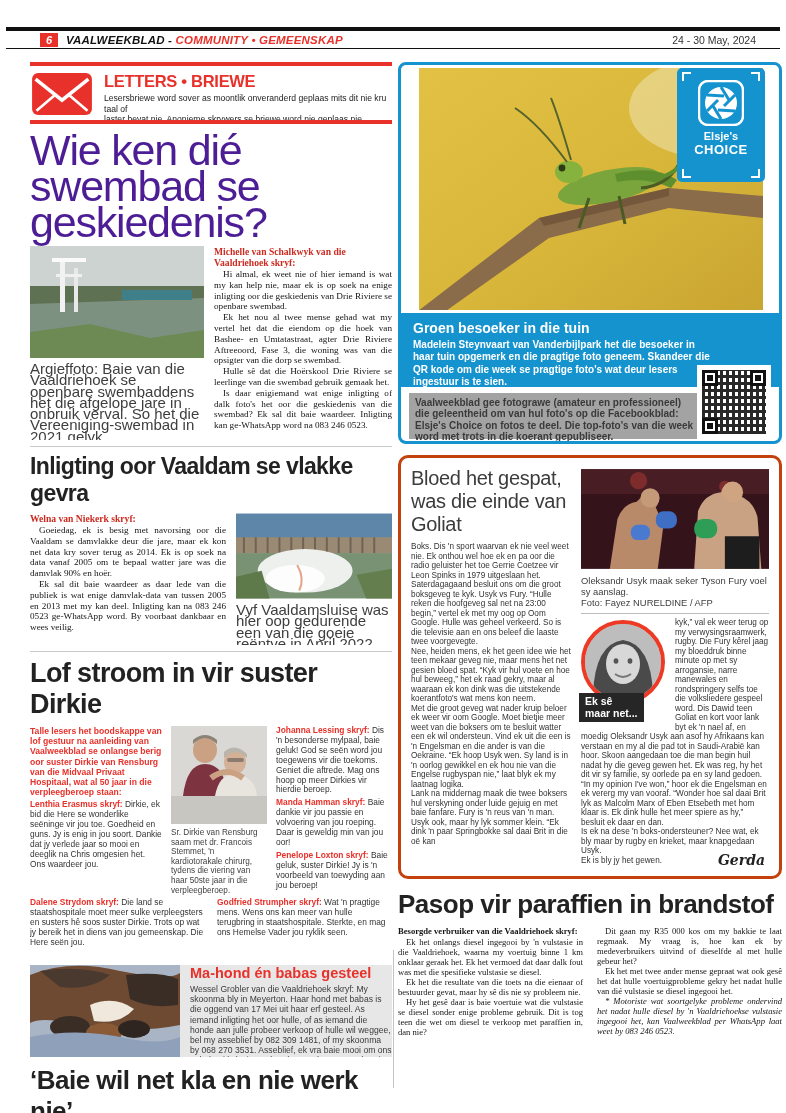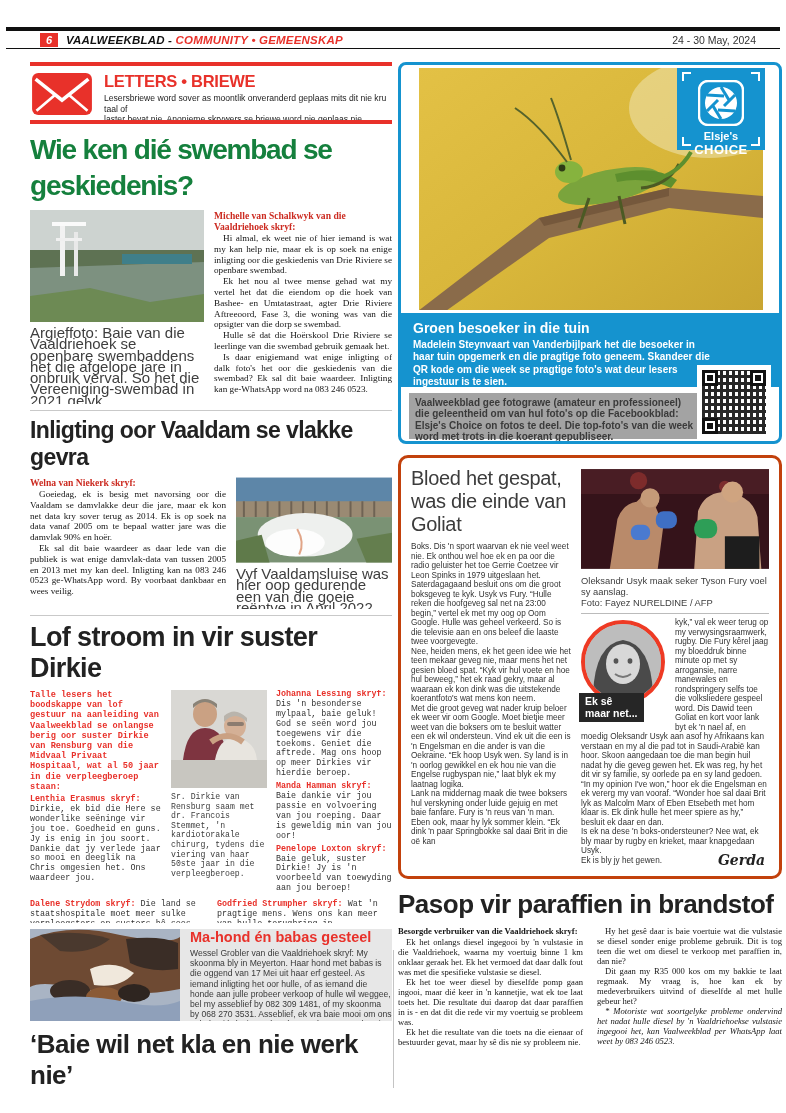--- a/index.html
+++ b/index.html
@@ -18,21 +18,21 @@
   .leftcol  { position:absolute; left:30px; top:62px; width:362px; height:1030px; }
   .rightcol { position:absolute; left:398px; top:62px; width:384px; height:1030px; }
 
   
   .letters { border-top:4px solid #e8312a; border-bottom:4px solid #e8312a; padding:6px 0 6px 0; display:flex; gap:10px; height:62px; overflow:hidden; }
   .env { width:64px; height:44px; flex:none; }
   .letters-title { color:#e8312a; font-weight:bold; font-size:16.5px; letter-spacing:-.3px; margin-bottom:2px; }
   .letters-line { font-size:8.6px; line-height:10.6px; color:#222; }
 
   
-  .hl-xl { font-size:28px; line-height:36px; font-weight:bold; letter-spacing:-1.2px; color:#15803d; margin:8px 0 6px 0; }
+  .hl-xl { font-size:43px; line-height:36px; font-weight:normal; letter-spacing:-1.2px; color:#4c1d95; margin:8px 0 6px 0; }
   .hl-l  { font-size:23px; font-weight:bold; letter-spacing:-.6px; color:#222; margin:4px 0 6px 0; }
   .hl-lof{ font-size:27px; font-weight:bold; letter-spacing:-.6px; color:#222; margin:6px 0 6px 0; }
 
   .rule { border-top:1px solid #c9c9c9; margin:6px 0; }
 
   
   .serifbody p { font-family:"Liberation Serif",serif; font-size:9.2px; line-height:10.8px; text-align:justify; color:#151515; }
   .serifbody p.ind { text-indent:9px; }
   .byline-red { font-family:"Liberation Serif",serif; font-weight:bold; color:#cc2b21; font-size:9.6px; line-height:11px; margin-bottom:1px; }
 
@@ -42,21 +42,21 @@
   .photo-frame { width:100%; display:block; }
   .caption { font-size:15px; line-height:11.3px; color:#3e3e3e; margin-top:5px; }
   .swem-text { flex:1; }
 
   
   .dam-row { display:flex; gap:10px; height:132px; overflow:hidden; }
   .dam-text { width:196px; flex:none; }
   .dam-right { flex:1; }
 
   
-  .dirkie { height:233px; overflow:hidden;font-family:Liberation Mono, monospace; }
+  .dirkie { height:233px; overflow:hidden; }
   .dk-cols { display:flex; gap:9px; }
   .dk-c1 { width:132px; flex:none; }
   .dk-c2 { width:96px; flex:none; }
   .dk-c3 { flex:1; }
   .dk-intro { color:#e8312a; font-weight:bold; font-size:8.6px; line-height:10.2px; margin-bottom:3px; }
   .dl { font-size:8.4px; line-height:9.9px; color:#333; margin-bottom:3px; }
   .dl b { color:#e8312a; }
   .dk-cap { font-size:8.2px; line-height:9.6px; color:#3e3e3e; margin-top:4px; }
   .dk-bottom { display:flex; gap:12px; margin-top:3px; }
   .dk-bottom .dl { flex:1; }
@@ -66,21 +66,21 @@
   .mh-photo { width:150px; flex:none; }
   .mh-title { color:#e8312a; font-weight:bold; font-size:14.5px; margin-bottom:3px; }
   .mh-text { font-size:8.6px; line-height:10.2px; color:#3a3a3a; }
 
   
   .kla-head { font-size:26px; font-weight:bold; letter-spacing:-.5px; color:#222; margin:8px 0 6px 0; }
 
   
   .elsje-box { border:3px solid #1593cf; border-radius:8px; height:382px; position:relative; overflow:hidden; background:#fff; }
   .gh-photo { position:absolute; left:18px; right:18px; top:3px; height:242px; }
-  .elsje-badge { position:absolute; top:3px; right:14px; width:88px; height:82px; background:#1593cf; border-radius:0; color:#fff; text-align:center; font-weight:bold; z-index:3; }
+  .elsje-badge { position:absolute; top:3px; right:14px; width:88px; height:114px; background:#1593cf; border-radius:5px; color:#fff; text-align:center; font-weight:bold; z-index:3; }
   .elsje-badge .ap { margin:12px auto 4px auto; display:block; }
   .eb-1 { font-size:11px; display:block; }
   .eb-2 { font-size:13px; display:block; letter-spacing:.5px; }
   .corner { position:absolute; width:9px; height:9px; border:2px solid #fff; }
   .c-tl { top:4px; left:5px;  border-right:none; border-bottom:none; }
   .c-tr { top:4px; right:5px; border-left:none;  border-bottom:none; }
   .c-bl { bottom:4px; left:5px;  border-right:none; border-top:none; }
   .c-br { bottom:4px; right:5px; border-left:none;  border-top:none; }
   .gh-band { position:absolute; left:0; right:0; top:248px; height:74px; background:#1593cf; color:#fff; padding:7px 12px; }
   .gh-band h3 { font-size:14px; margin-bottom:3px; }
@@ -328,21 +328,21 @@
         <div class="finder f-bl"></div>
       </div>
     </div>
 
     <div class="boxing">
       <div class="bx-left">
         <div class="bx-title">Bloed het gespat, was die einde van Goliat</div>
         <p class="bx-p">Boks. Dis 'n sport waarvan ek nie veel weet nie. Ek onthou wel hoe ek en pa oor die radio geluister het toe Gerrie Coetzee vir Leon Spinks in 1979 uitgeslaan het. Saterdagagaand besluit ons om die groot boksgeveg te kyk. Usyk vs Fury. “Hulle reken die hoofgeveg sal net na 23:00 begin,” vertel ek met my oog op Oom Google. Hulle was geheel verkeerd. So is die televisie aan en ons beleef die laaste twee voorgevegte.</p>
         <p class="bx-p">Nee, heiden mens, ek het geen idee wie het teen mekaar geveg nie, maar mens het net gesien bloed spat. “Kyk vir hul voete en hoe hul beweeg,” het ek raad gekry, maar al waaraan ek kon dink was die uitstekende koerantfoto's wat mens kon neem.</p>
         <p class="bx-p">Met die groot geveg wat nader kruip beloer ek weer vir oom Google. Moet bietjie meer weet van die boksers om te besluit watter een ek wil ondersteun. Vind ek uit die een is 'n Engelsman en die ander is van die Oekraine. “Ek hoop Usyk wen. Sy land is in 'n oorlog gewikkel en ek hou nie van die Engelse rugbyspan nie,” laat blyk ek my laatnag logika.</p>
-        <p class="bx-p">Lank na middernag maak die twee boksers hul verskyning onder luide gejuig en met baie fanfare. Fury is 'n reus van 'n man. Eben ook, maar hy lyk sommer klein. “Ek dink 'n paar Springbokke sal daai Brit in die oë kan</p>
+        <p class="bx-p">Lank na middernag maak die twee boksers hul verskyning onder luide gejuig en met baie fanfare. Fury is 'n reus van 'n man. Usyk ook, maar hy lyk sommer klein. “Ek dink 'n paar Springbokke sal daai Brit in die oë kan</p>
       </div>
       <div class="bx-right">
         <svg class="photo-frame" viewBox="0 0 196 104" height="104">
           <rect width="196" height="104" fill="#35131a"></rect>
           <circle cx="60" cy="12" r="9" fill="#c43a2e" opacity=".9"></circle>
           <circle cx="150" cy="18" r="6" fill="#d8483a" opacity=".8"></circle>
           <rect y="0" width="196" height="26" fill="#57242c" opacity=".6"></rect>
           <path d="M30 104 L38 52 Q44 36 58 34 L64 28 Q70 20 78 26 Q84 32 78 40 L86 58 L80 104 Z" fill="#b98a6a"></path>
           <circle cx="72" cy="30" r="10" fill="#c59a78"></circle>
           <rect x="78" y="44" width="22" height="18" rx="8" fill="#3f6fc4"></rect>
@@ -379,22 +379,22 @@
           <span>Ek is bly jy het gewen.</span>
           <span class="signature">Gerda</span>
         </p>
       </div>
     </div>
 
     <h2 class="pasop-head">Pasop vir paraffien in brandstof</h2>
     <div class="pasop-body">
       <p class="byline-red">Besorgde verbruiker van die Vaaldriehoek skryf:</p>
       <p class="ind">Ek het onlangs diesel ingegooi by 'n vulstasie in die Vaaldriehoek, waarna my voertuig binne 1 km onklaar geraak het. Ek het vermoed dat daar dalk fout was met die spesifieke vulstasie se diesel.</p>
-      <p class="ind">Ek het toe weer diesel by dieselfde pomp gaan ingooi, maar dié keer in 'n kannetjie, wat ek toe laat toets het. Die resultate dui daarop dat daar paraffien in is - en dat dit die rede vir my voertuig se probleem was.</p>
       <p class="ind">Ek het die resultate van die toets na die eienaar of bestuurder gevat, maar hy sê dis nie sy probleem nie.</p>
       <p class="ind">Hy het gesê daar is baie voertuie wat die vulstasie se diesel sonder enige probleme gebruik. Dit is tog teen die wet om diesel te verkoop met paraffien in, dan nie?</p>
       <p class="ind">Dit gaan my R35 000 kos om my bakkie te laat regmaak. My vraag is, hoe kan ek by medeverbruikers uitvind of dieselfde al met hulle gebeur het?</p>
+      <p class="ind">Ek het met twee ander mense gepraat wat ook gesê het dat hulle voertuigprobleme gekry het nadat hulle van dié vulstasie se diesel ingegooi het.</p>
       <p class="ind footnote">* Motoriste wat soortgelyke probleme ondervind het nadat hulle diesel by 'n Vaaldriehoekse vulstasie ingegooi het, kan Vaalweekblad per WhatsApp laat weet by 083 246 0523.</p>
     </div>
   </div>
 
   <div class="vdivider"></div>
 </div>
 
 </body></html>

